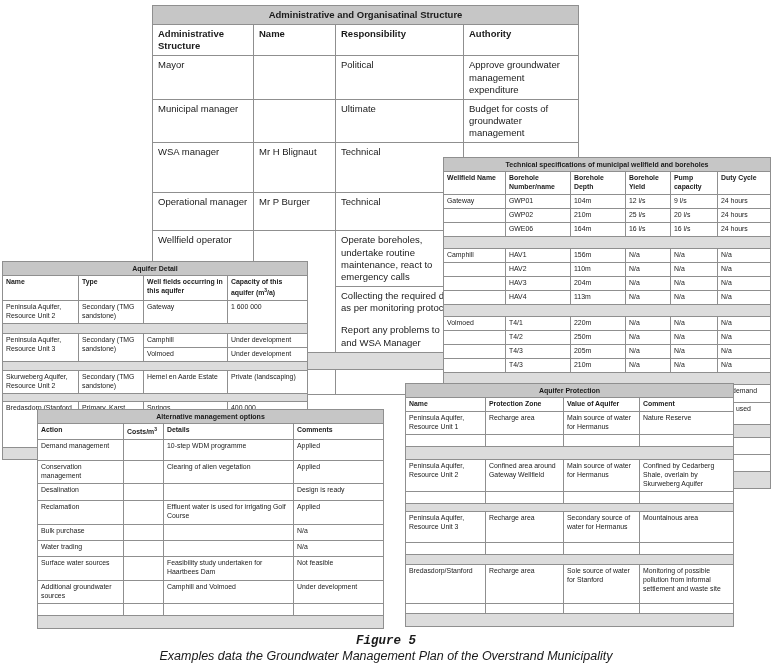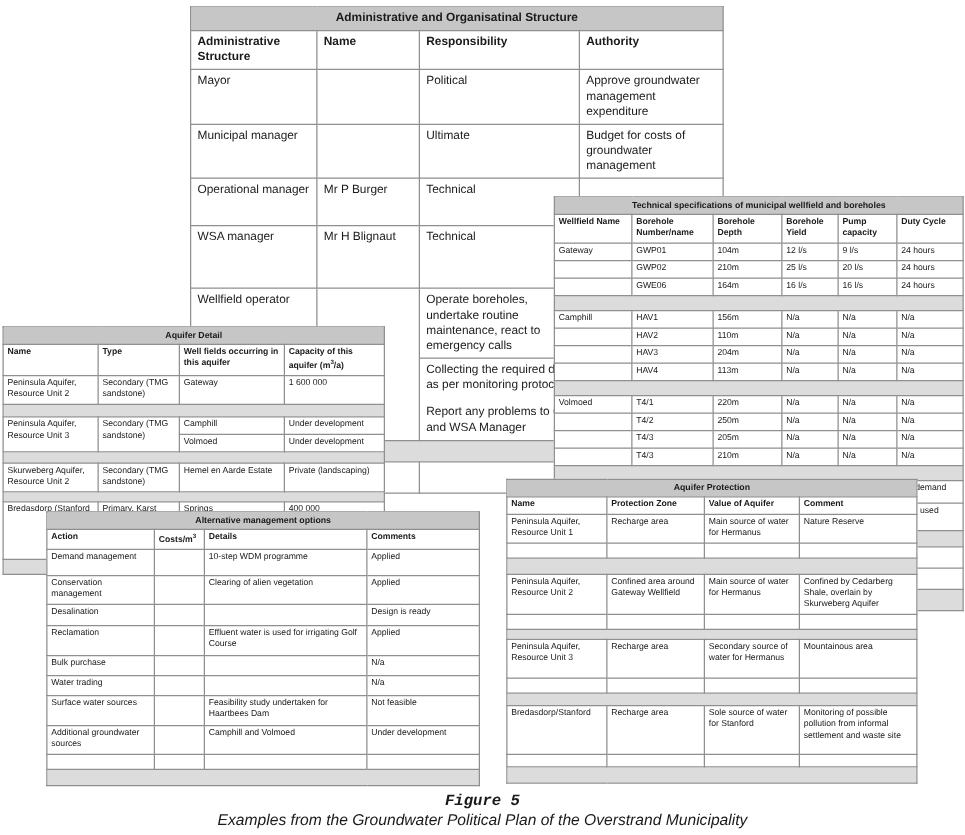--- a/index.html
+++ b/index.html
@@ -65,29 +65,29 @@
     <td></td>
     <td>Political</td>
     <td>Approve groundwater management expenditure</td>
   </tr>
   <tr style="height:37px">
     <td>Municipal manager</td>
     <td></td>
     <td>Ultimate</td>
     <td>Budget for costs of groundwater management</td>
   </tr>
+  <tr style="height:50px">
+    <td>WSA manager</td>
+    <td>Mr H Blignaut</td>
+    <td>Technical</td>
+    <td></td>
+  </tr>
   <tr style="height:38px">
     <td>Operational manager</td>
     <td>Mr P Burger</td>
-    <td>Technical</td>
-    <td></td>
-  </tr>
-  <tr style="height:50px">
-    <td>WSA manager</td>
-    <td>Mr H Blignaut</td>
     <td>Technical</td>
     <td></td>
   </tr>
   <tr style="height:117px">
     <td>Wellfield operator</td>
     <td></td>
     <td class="p0">
       <div class="split-top">Operate boreholes, undertake routine maintenance, react to emergency calls</div>
       <div class="split-bot">
         <div>Collecting the required data as per monitoring protocol;</div>
@@ -479,14 +479,14 @@
         <td></td>
   </tr>
   <tr class="sep" style="height:13px">
         <td colspan="4"></td>
       </tr>
 </tbody>
   </table>
 
 <div id="caption">
   <div class="fig-label">Figure 5</div>
-  <div>Examples from the Groundwater Political Plan of the Overstrand Municipality</div>
+  <div>Examples data the Groundwater Management Plan of the Overstrand Municipality</div>
 </div>
 
 </body></html>

